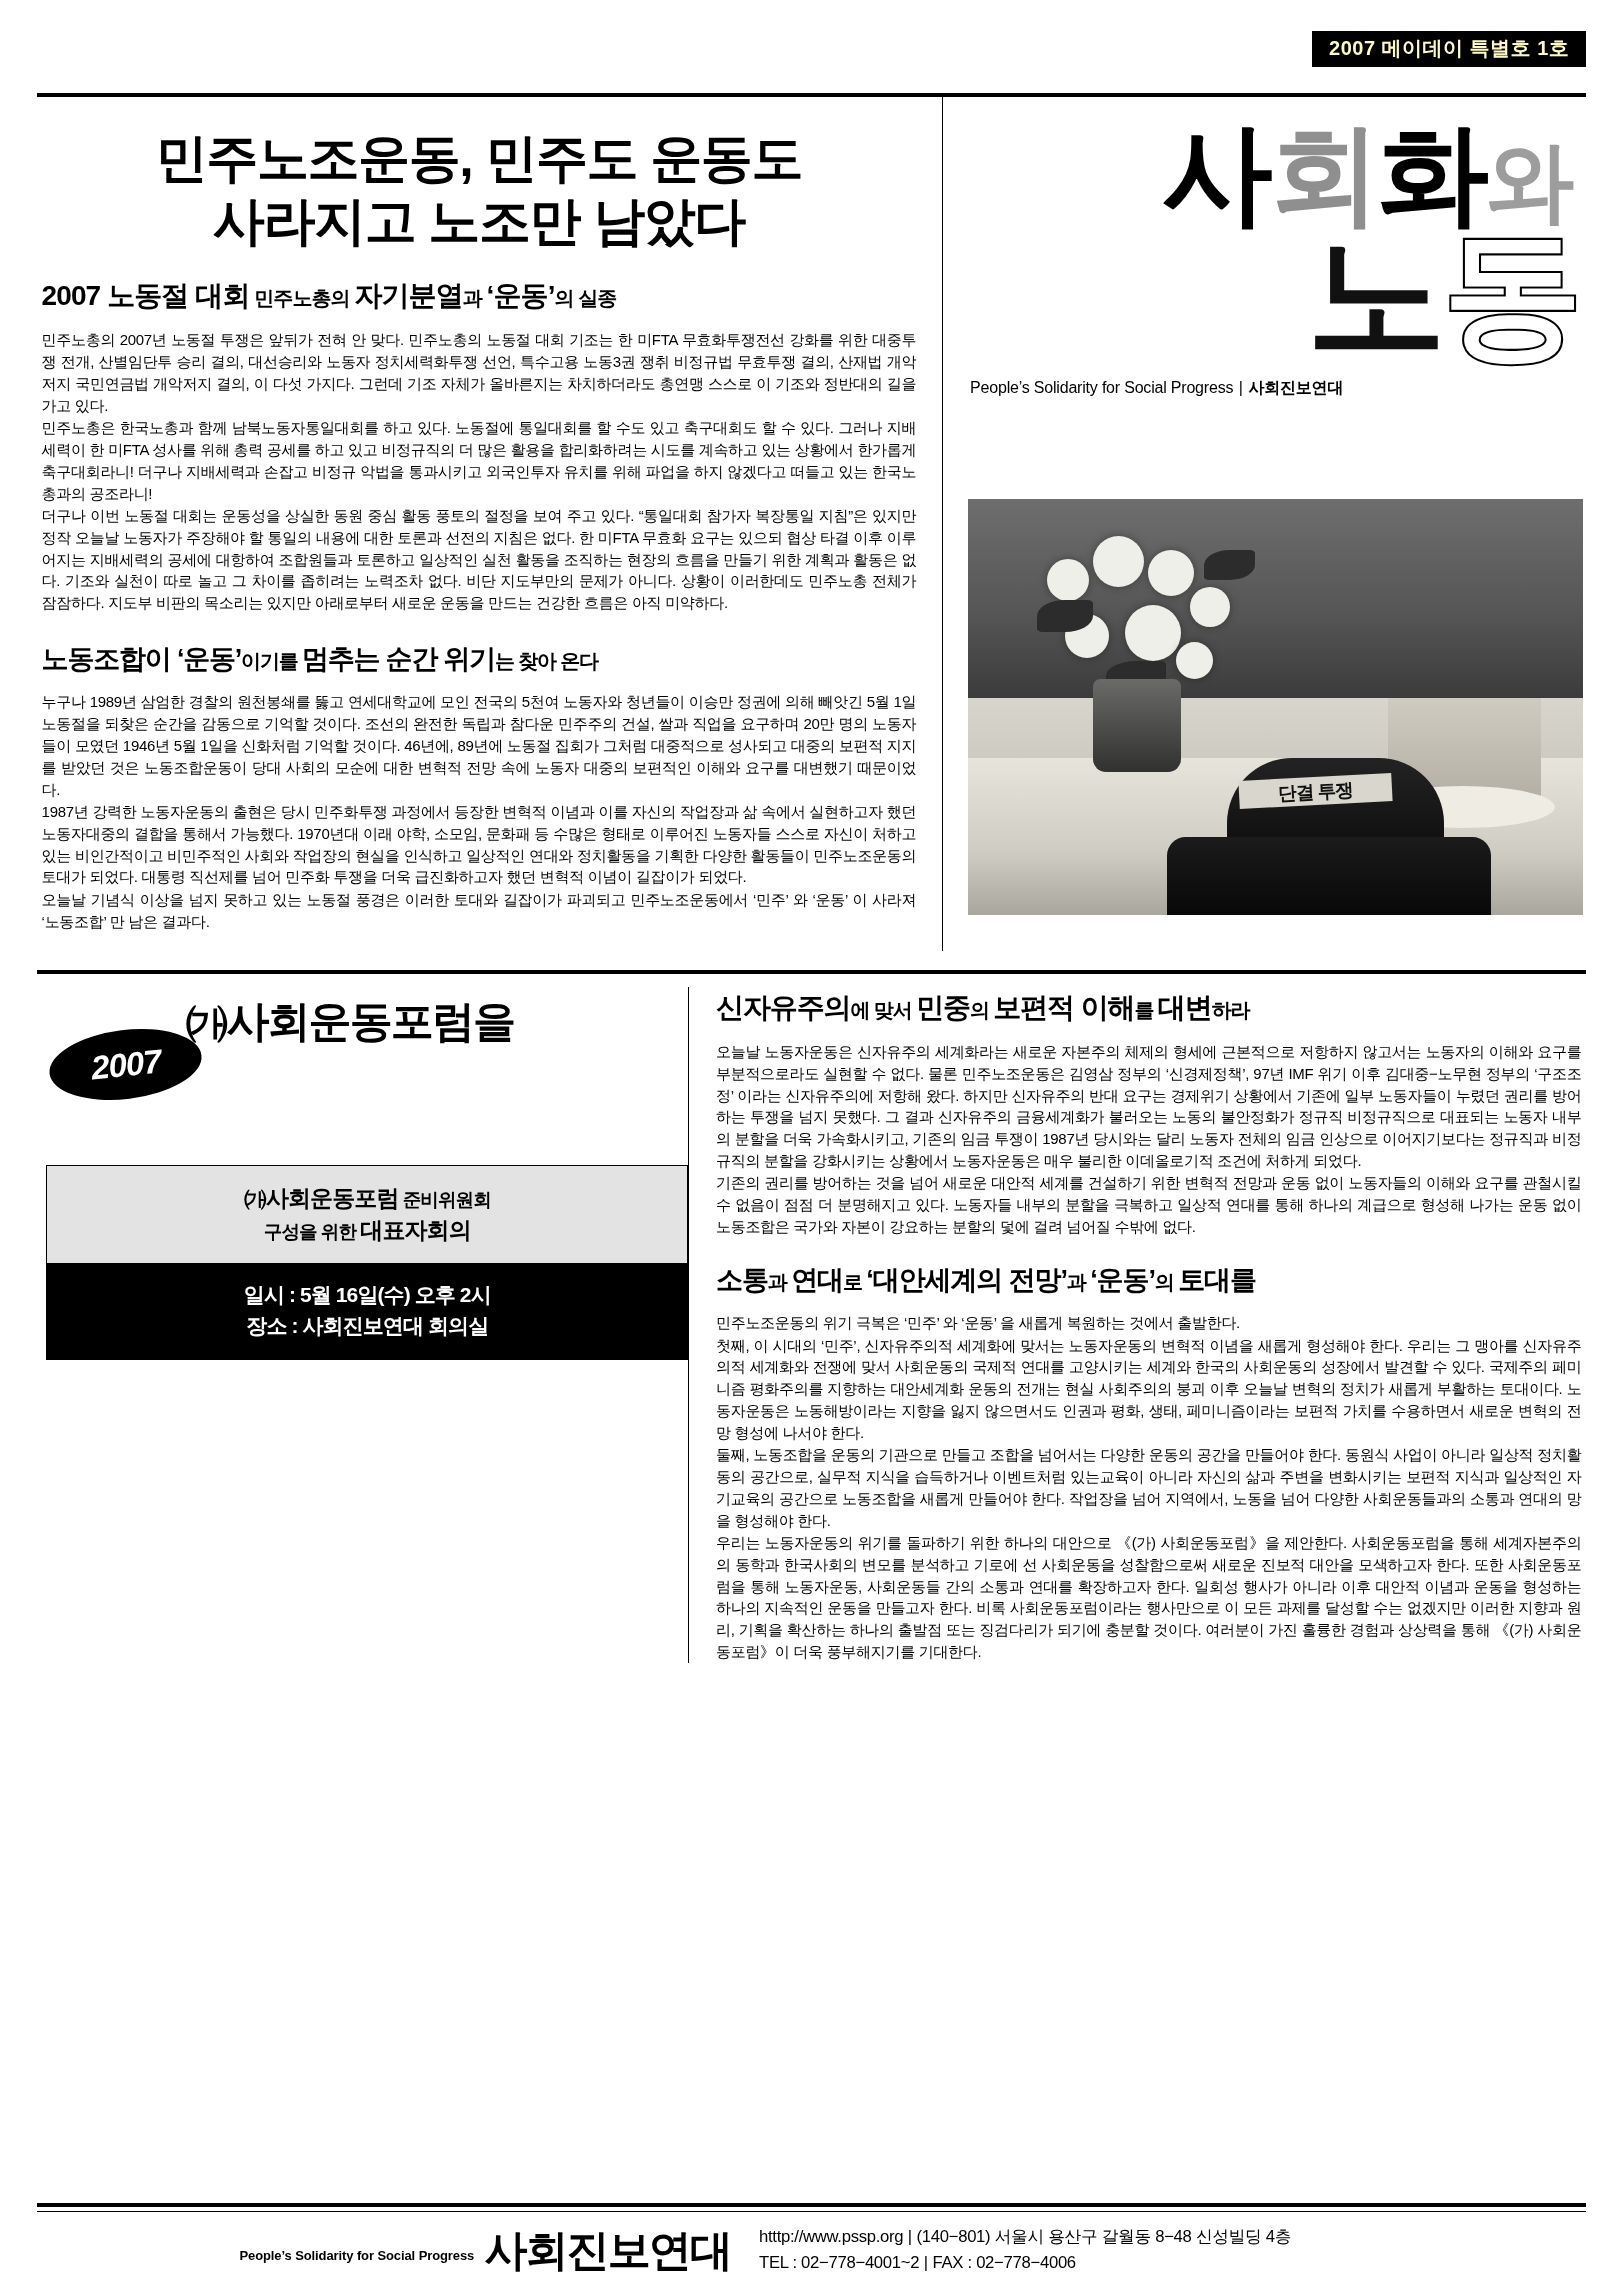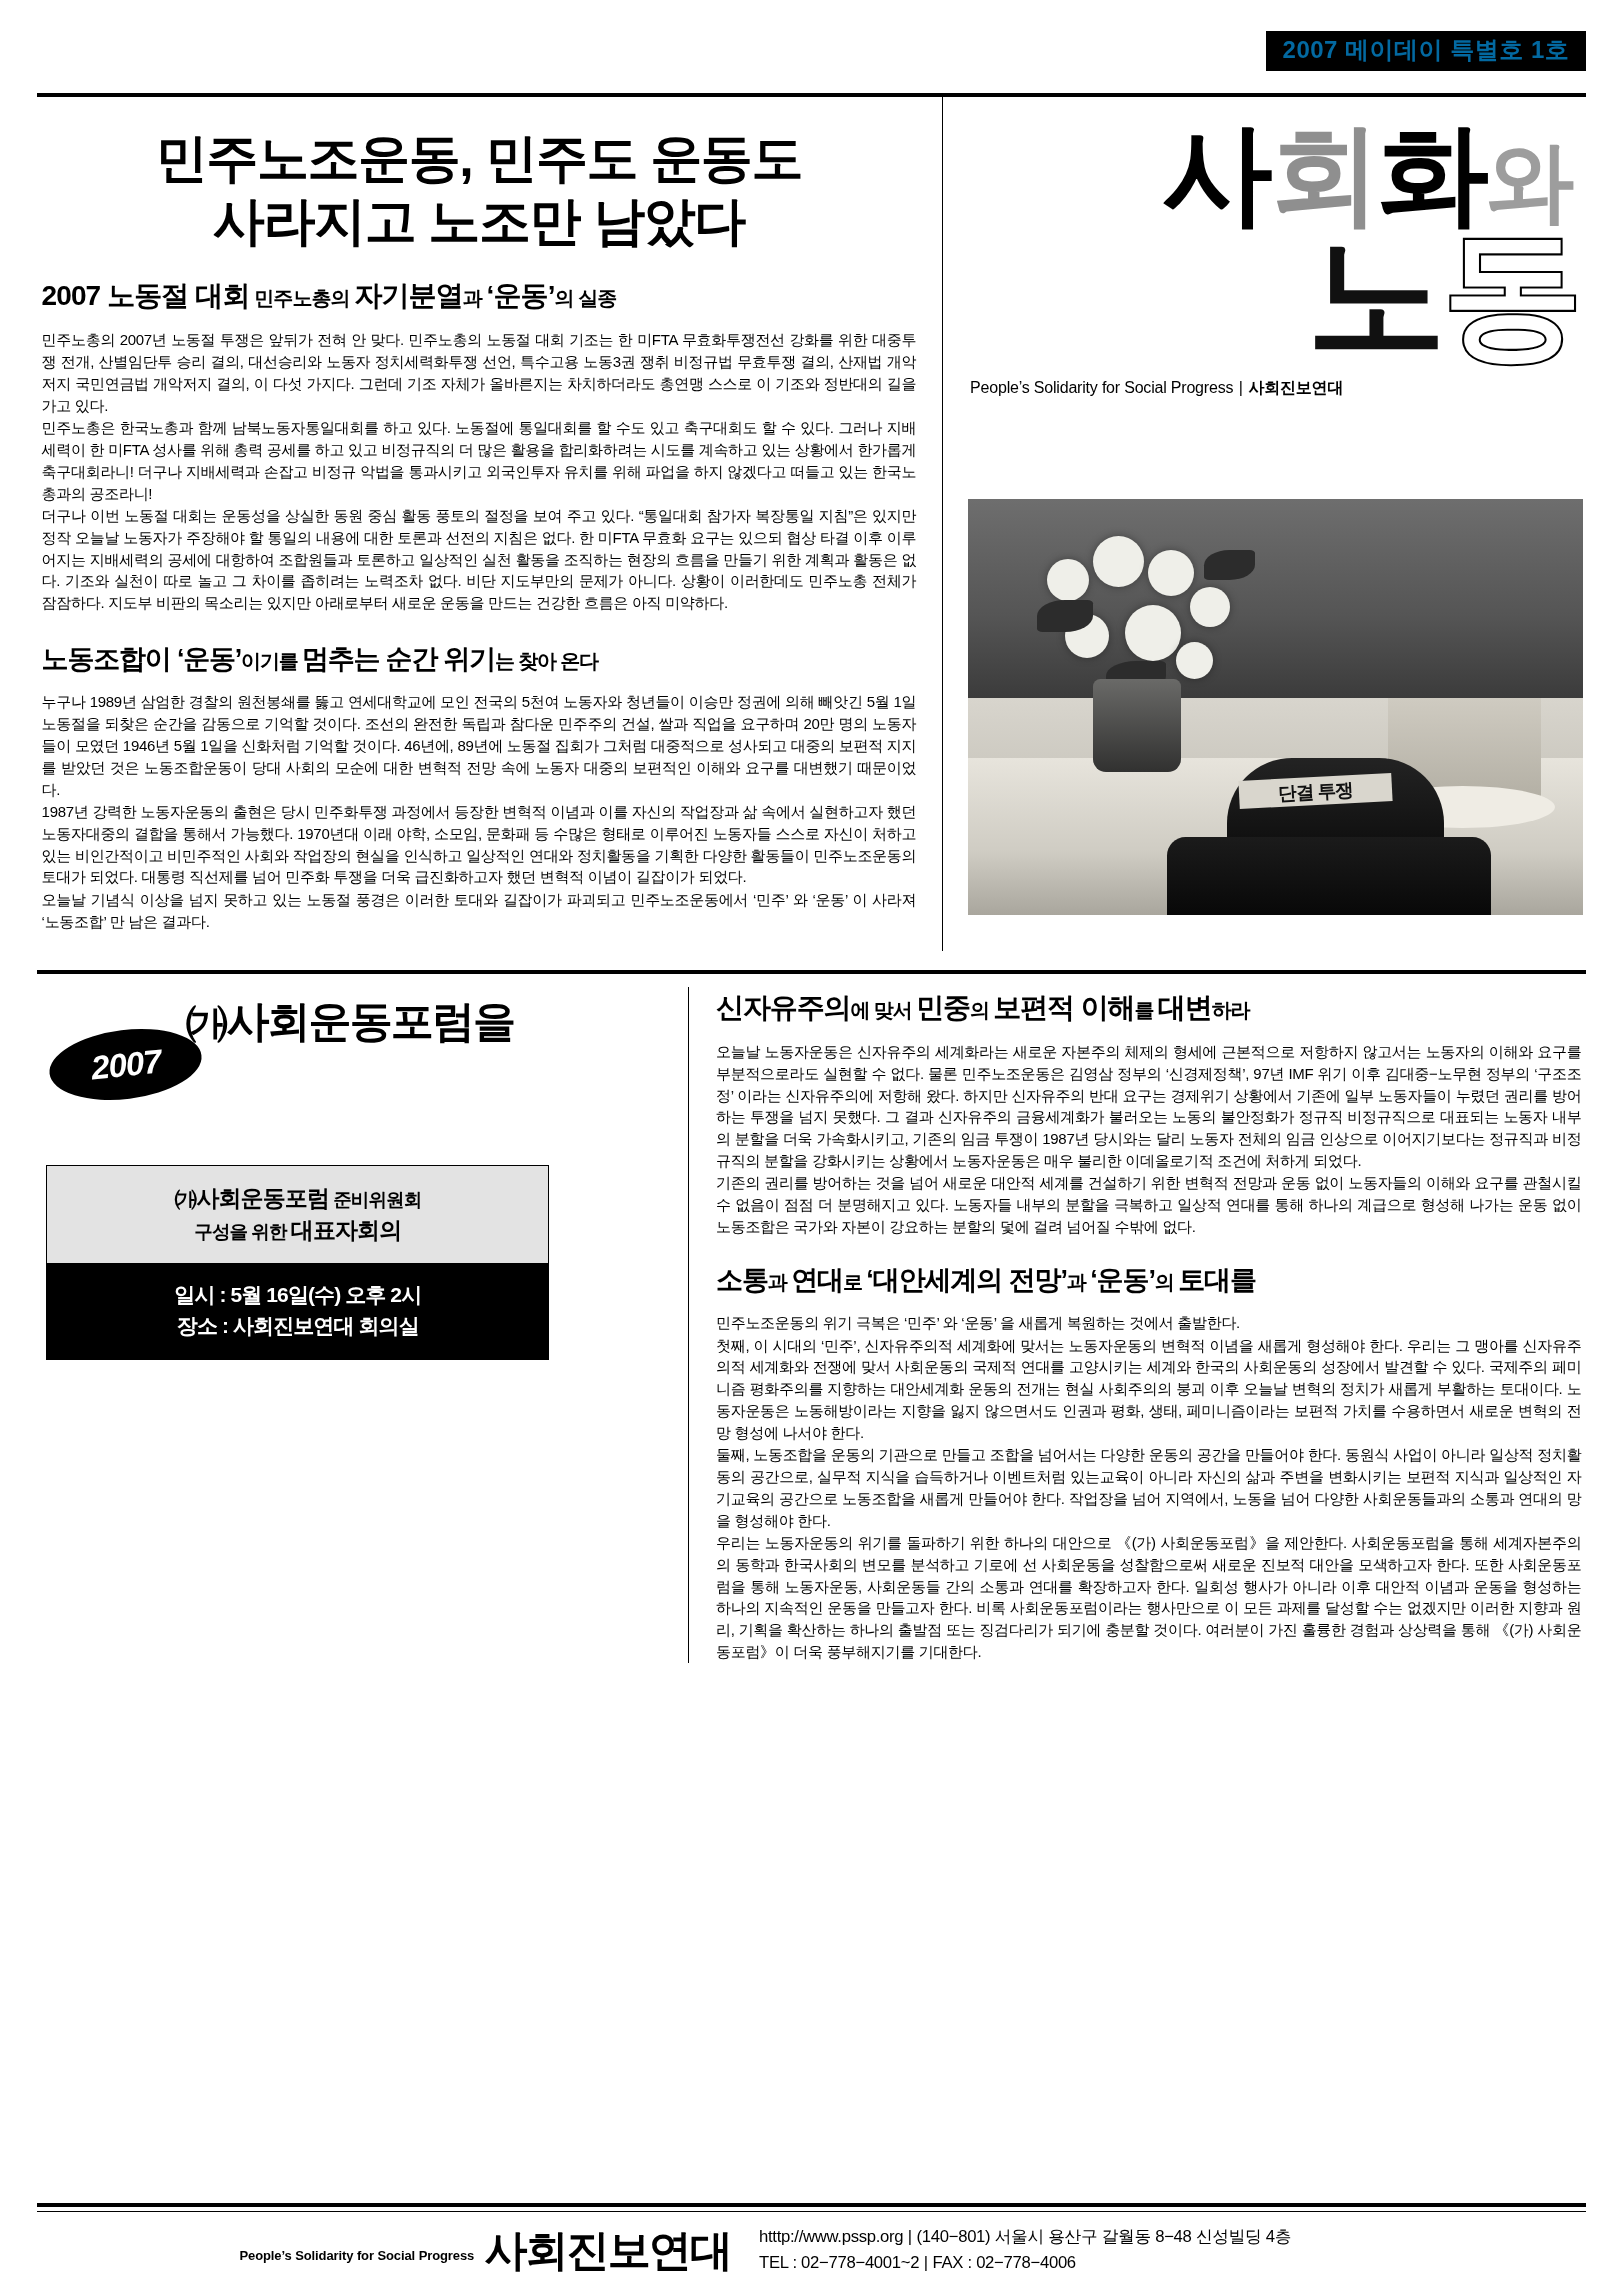--- a/index.html
+++ b/index.html
@@ -26,22 +26,22 @@
   
   .masthead {
     position: relative;
     height: 93px;
   }
   .issue-tag {
     position: absolute;
     right: 0;
     top: 30.5px;
     background: #000;
-    color: #0369a1;
-    font-size: 24px;
+    color: #fef9c3;
+    font-size: 20px;
     font-weight: bold;
     letter-spacing: 0.5px;
     padding: 6.5px 15.7px 8.3px 15.7px;
     line-height: 1;
     border: 1.9px solid #000;
   }
 
   
   .rule-thick {
     border-top: 4.2px solid #000;
@@ -270,21 +270,21 @@
     font-size: 43px;
     font-weight: bold;
     letter-spacing: -1.9px;
     line-height: 1.32;
   }
   .forum-title .l2 { display: block; }
 
   .box-card {
     margin-top: 20.4px;
     border: 1.9px solid #000;
-    width: 503px;
+    width: 642px;
     box-sizing: border-box;
   }
   .card-head {
     background: #e3e3e3;
     text-align: center;
     padding: 15.7px 4.6px 15.7px 4.6px;
     font-size: 23px;
     font-weight: bold;
     letter-spacing: -0.9px;
     line-height: 1.42;

